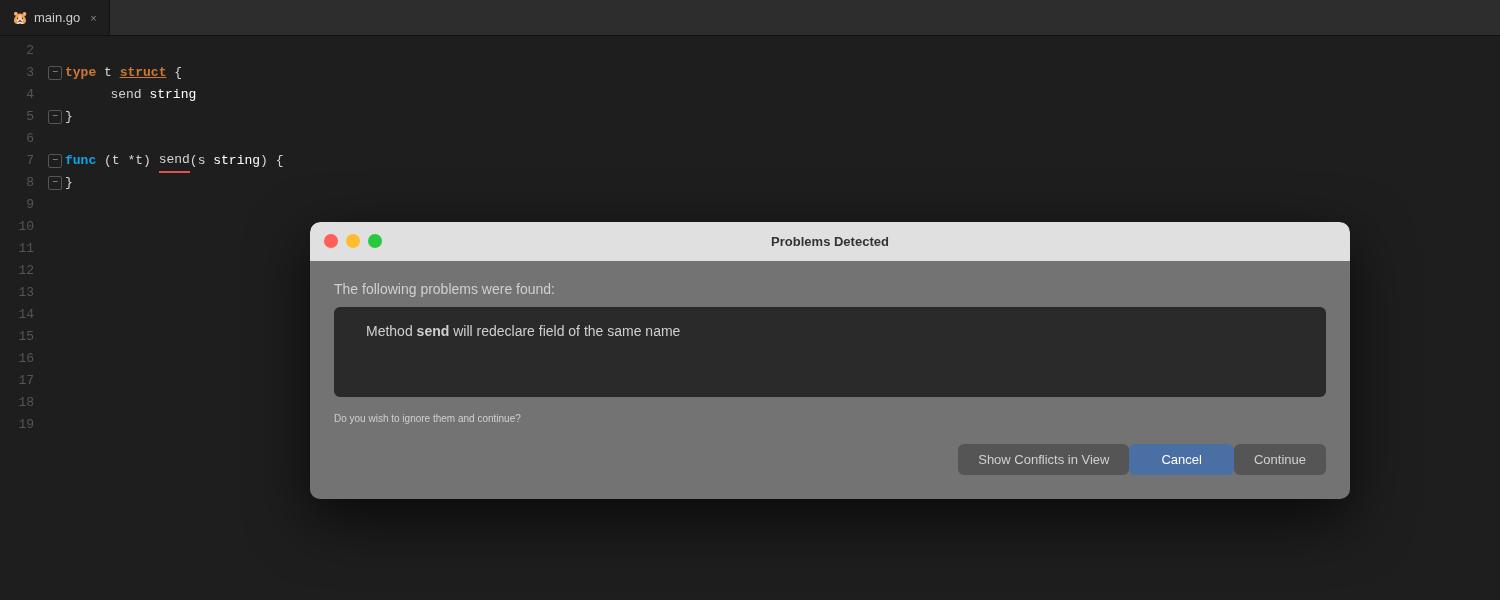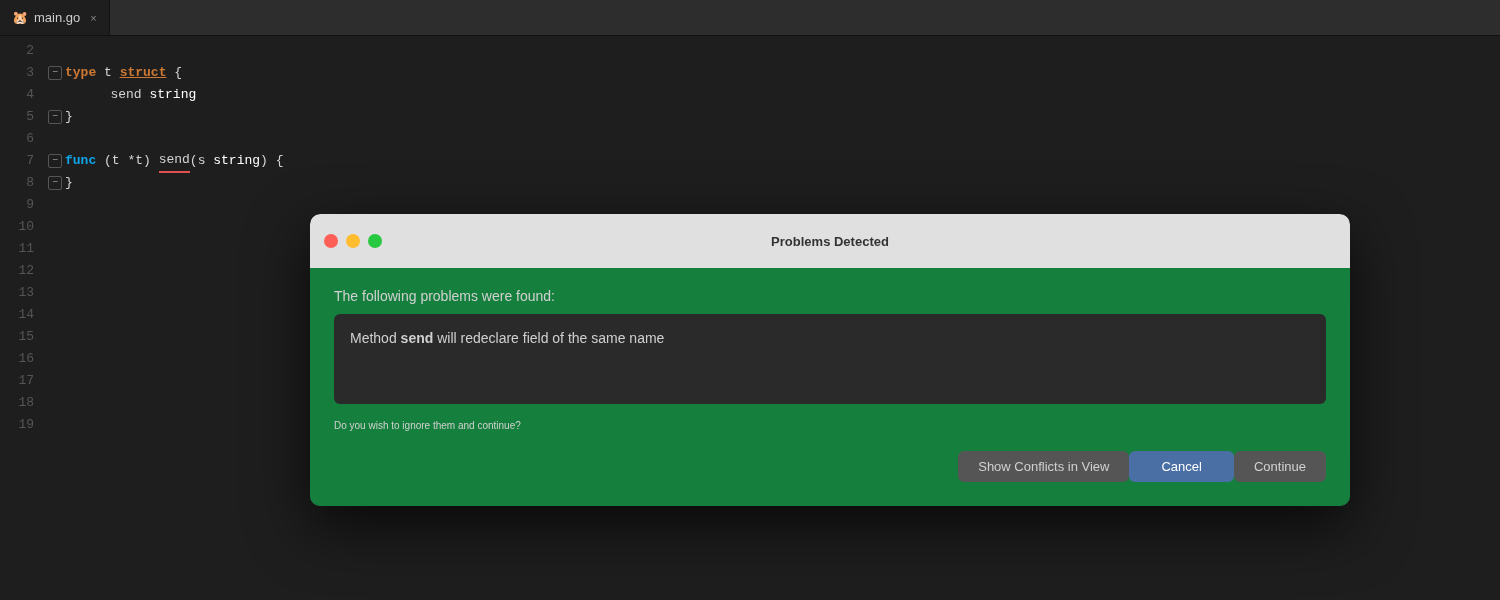--- a/index.html
+++ b/index.html
@@ -133,21 +133,21 @@
       border-radius: 10px;
       box-shadow: 0 20px 60px rgba(0,0,0,0.7);
       overflow: hidden;
       position: relative;
       top: 60px;
       left: 80px;
     }
 
     .dialog-titlebar {
       background: #e0e0e0;
-      height: 54px;
+      height: 39px;
       display: flex;
       align-items: center;
       position: relative;
       border-radius: 10px 10px 0 0;
     }
 
     .titlebar-buttons {
       display: flex;
       gap: 8px;
       margin-left: 14px;
@@ -169,33 +169,33 @@
       position: absolute;
       left: 50%;
       transform: translateX(-50%);
       font-size: 13px;
       font-weight: 600;
       color: #333;
     }
 
     .dialog-body {
       padding: 20px 24px 24px;
-      background: #15803d;
+      background: #737373;
     }
 
     .dialog-intro {
       color: #d0d0d0;
       font-size: 14px;
       margin-bottom: 10px;
     }
 
     .dialog-message-box {
       background: #2a2a2a;
       border-radius: 6px;
-      padding: 14px 16px;
+      padding: 14px 32px;
       min-height: 90px;
       margin-bottom: 16px;
     }
 
     .dialog-message {
       color: #d0d0d0;
       font-size: 14px;
       line-height: 1.5;
     }
 

